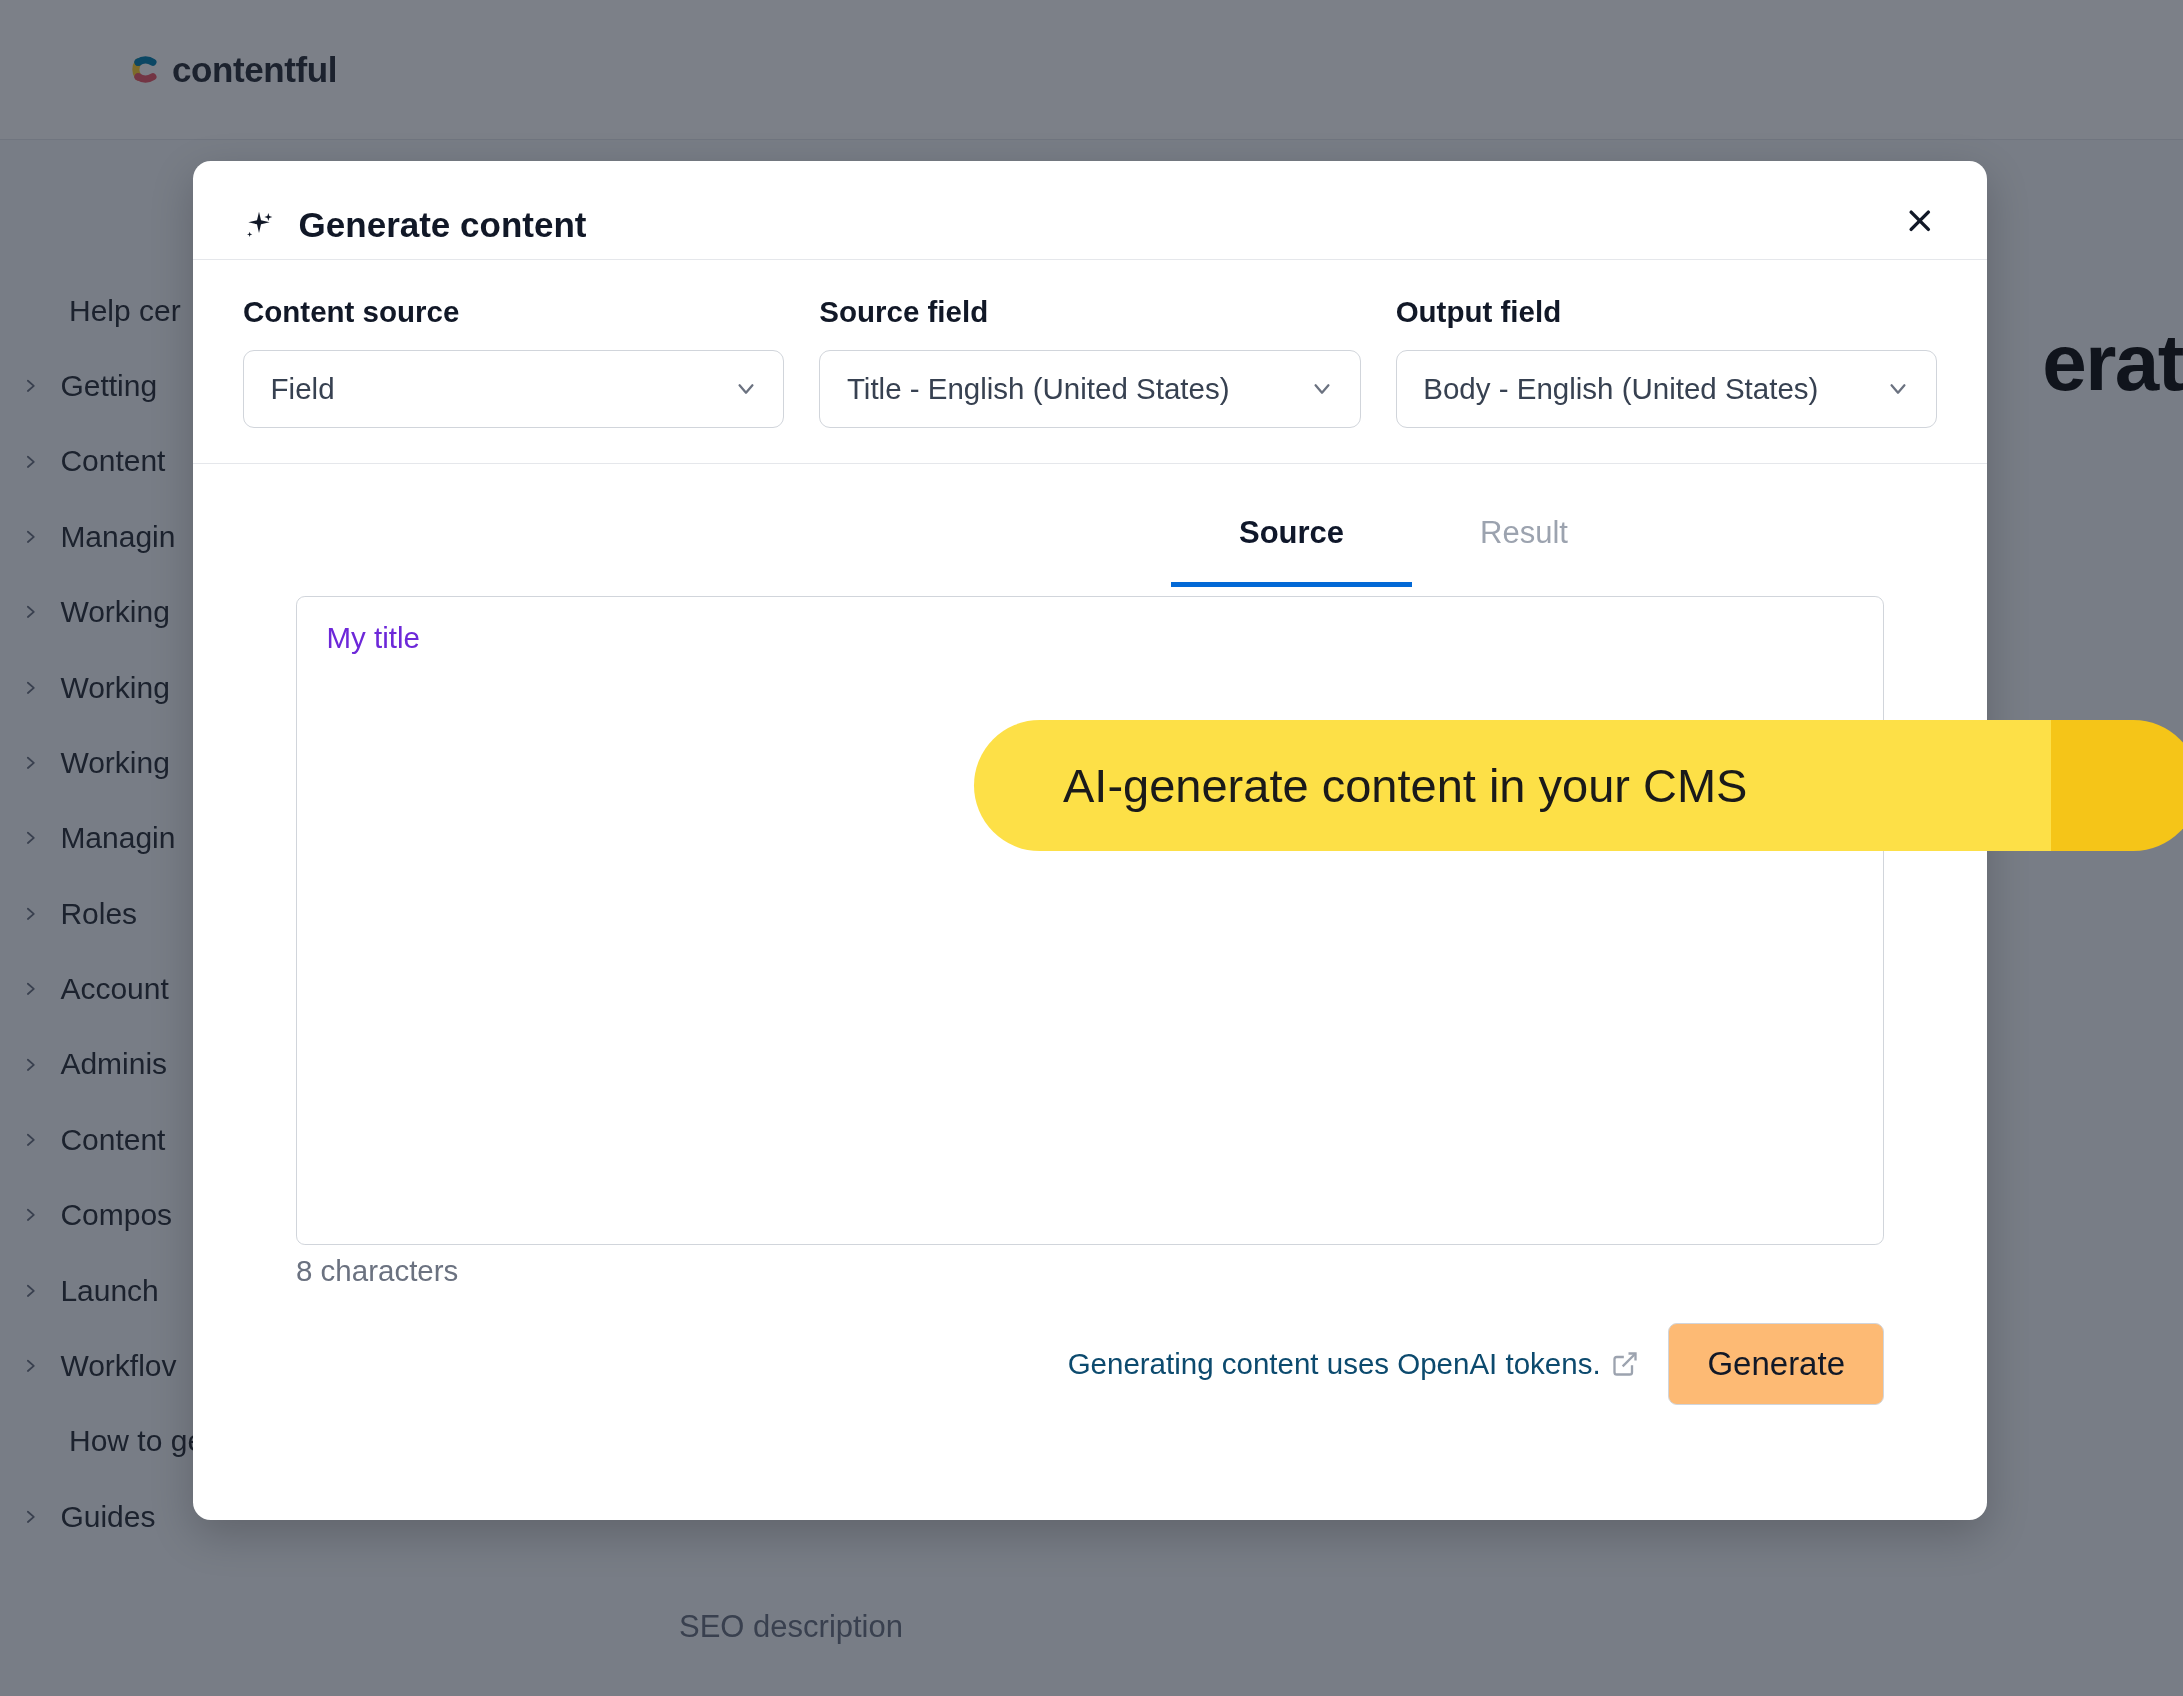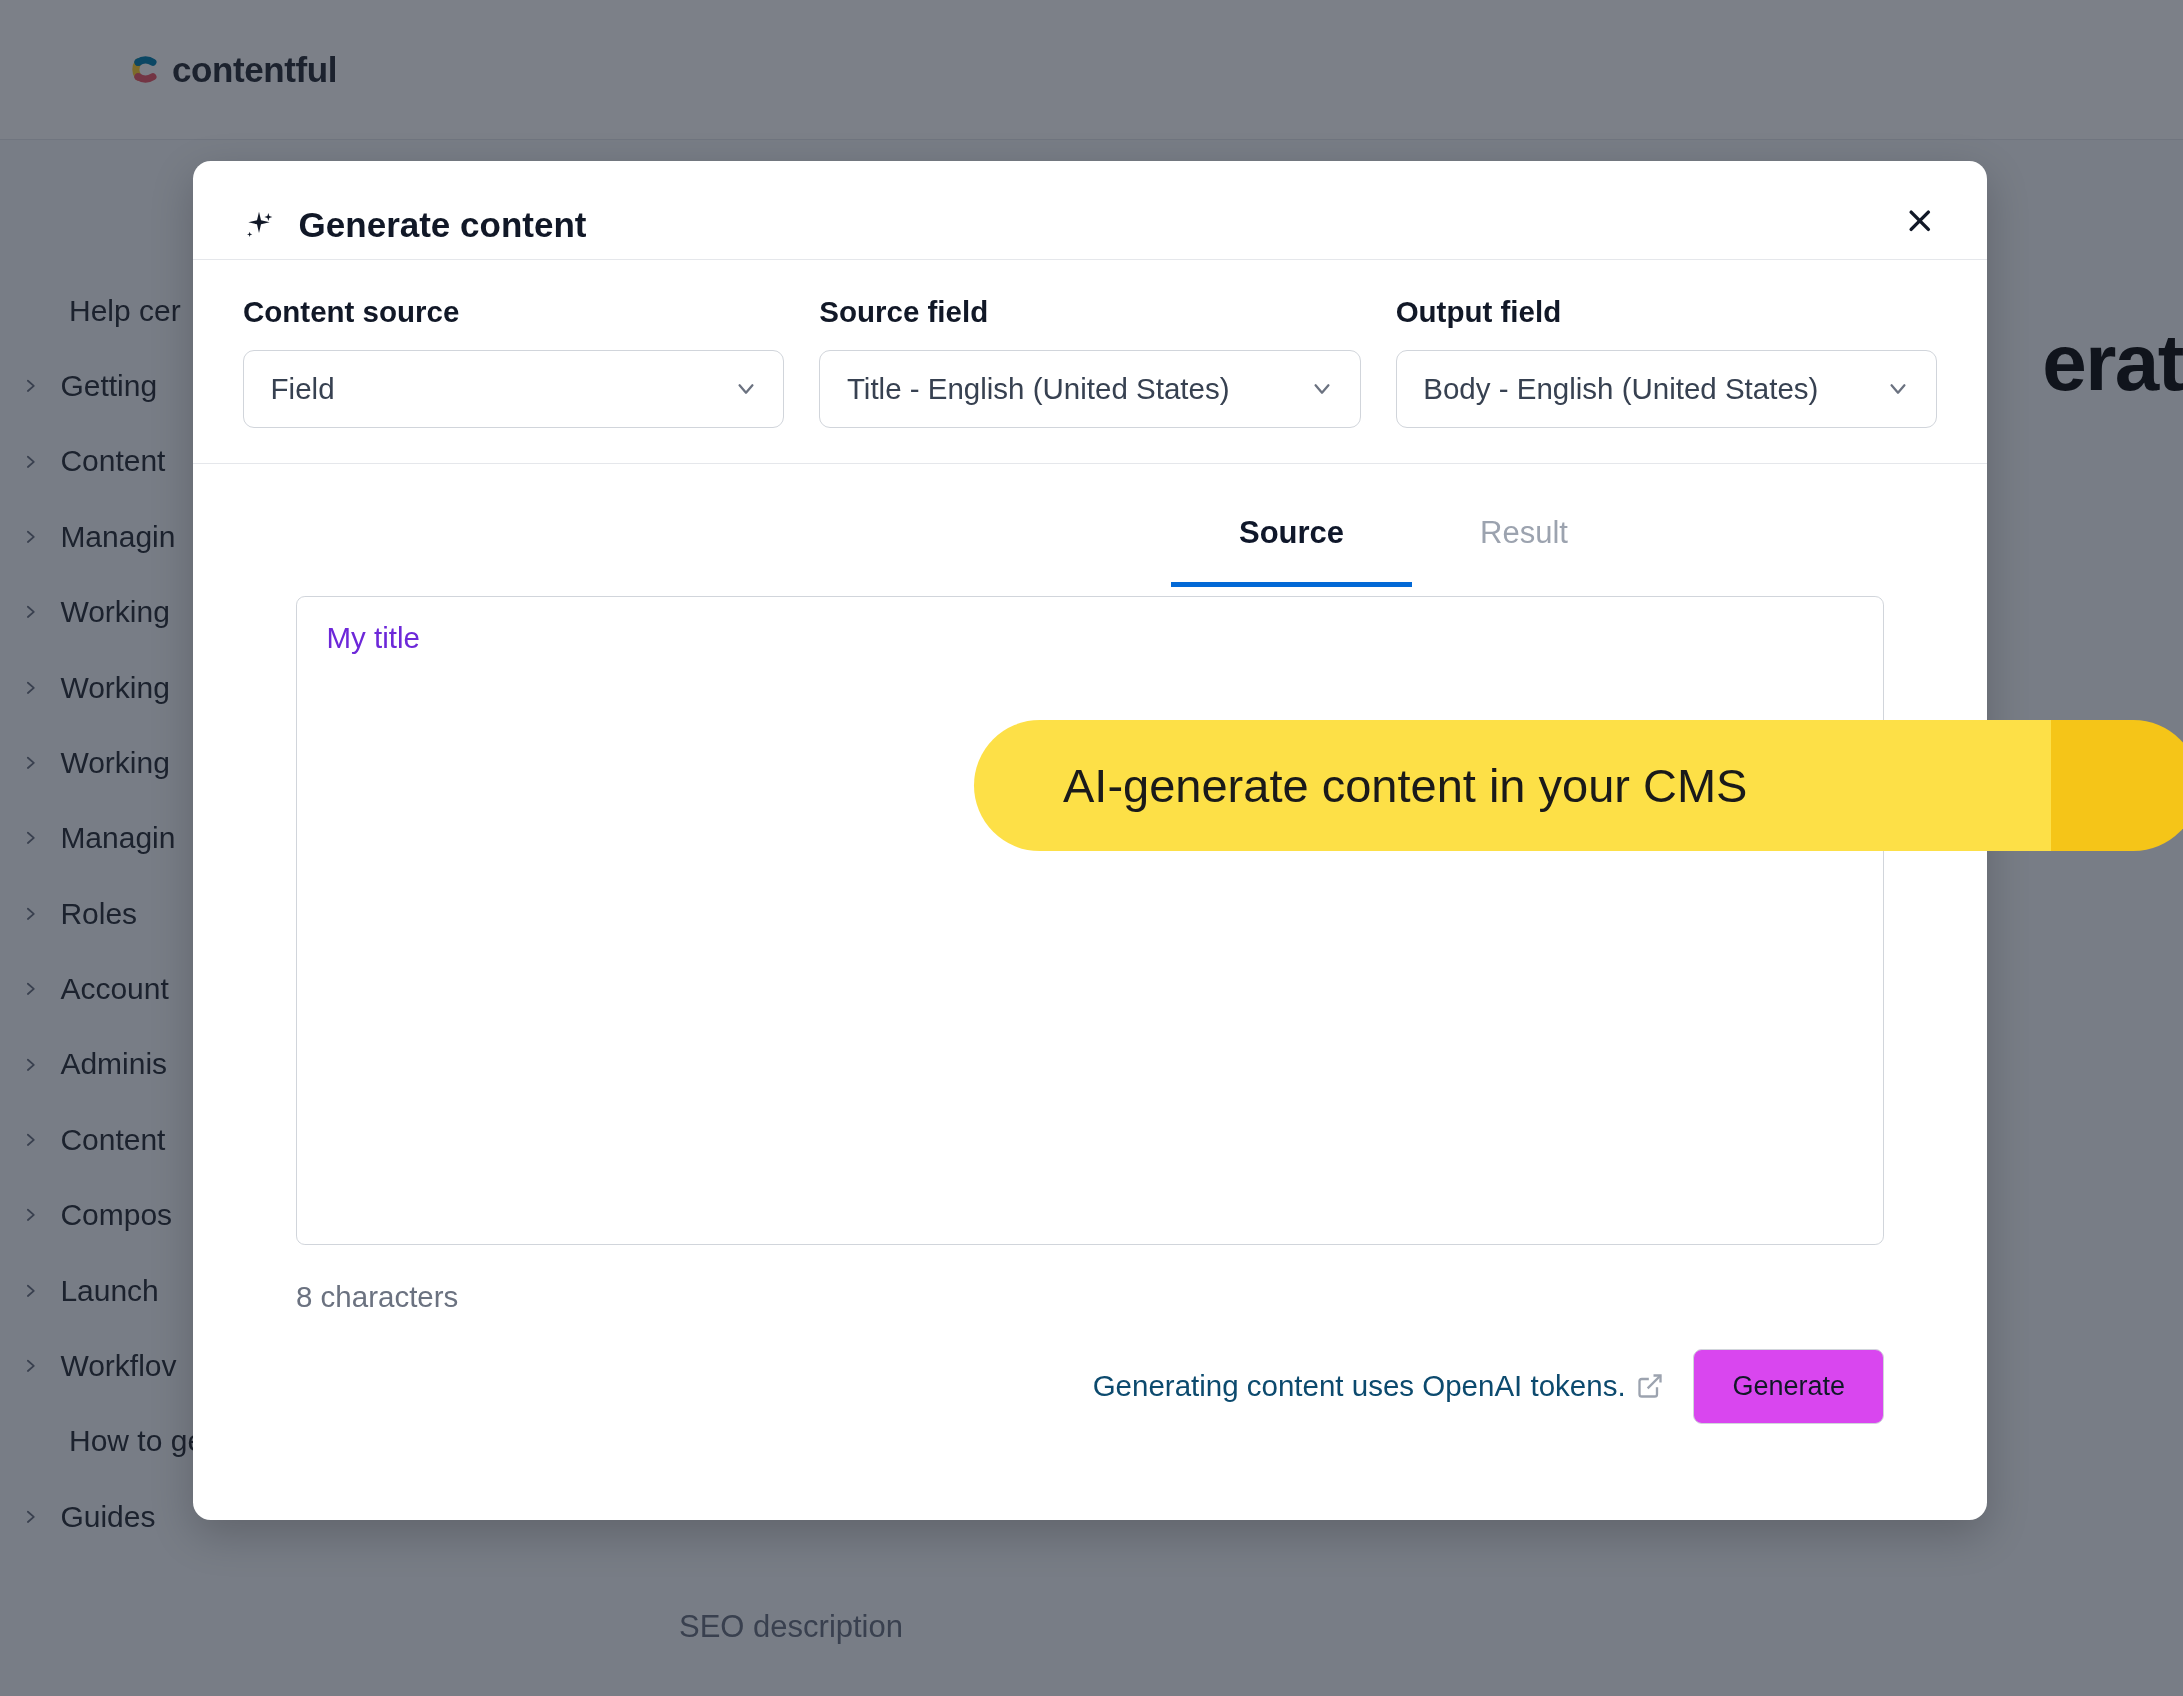--- a/index.html
+++ b/index.html
@@ -242,21 +242,21 @@
       border: 1.5px solid #d1d5db;
       border-radius: 8.9px;
       padding: 23.6px 29.5px;
       font-size: 29.5px;
       color: #6d28d9;
       font-family: inherit;
       resize: none;
     }
     
     .char-count {
-      margin-top: 32px;
+      margin-top: 6px;
       font-size: 29.5px;
       color: #6b7280;
     }
     
     
     .modal-footer {
       display: flex;
       align-items: center;
       justify-content: flex-end;
       gap: 29.5px;
@@ -273,22 +273,22 @@
     
     .external-icon {
       width: 28px;
       height: 28px;
     }
     
     .generate-btn {
       padding: 20.7px 38px;
       border: 1.5px solid #d1d5db;
       border-radius: 8.9px;
-      background: #d946ef;
-      font-size: 27px;
+      background: #fdba74;
+      font-size: 33px;
       font-weight: 500;
       color: #111827;
       cursor: pointer;
     }
     
     
     .callout {
       position: absolute;
       top: 720px;
       left: 974px;

